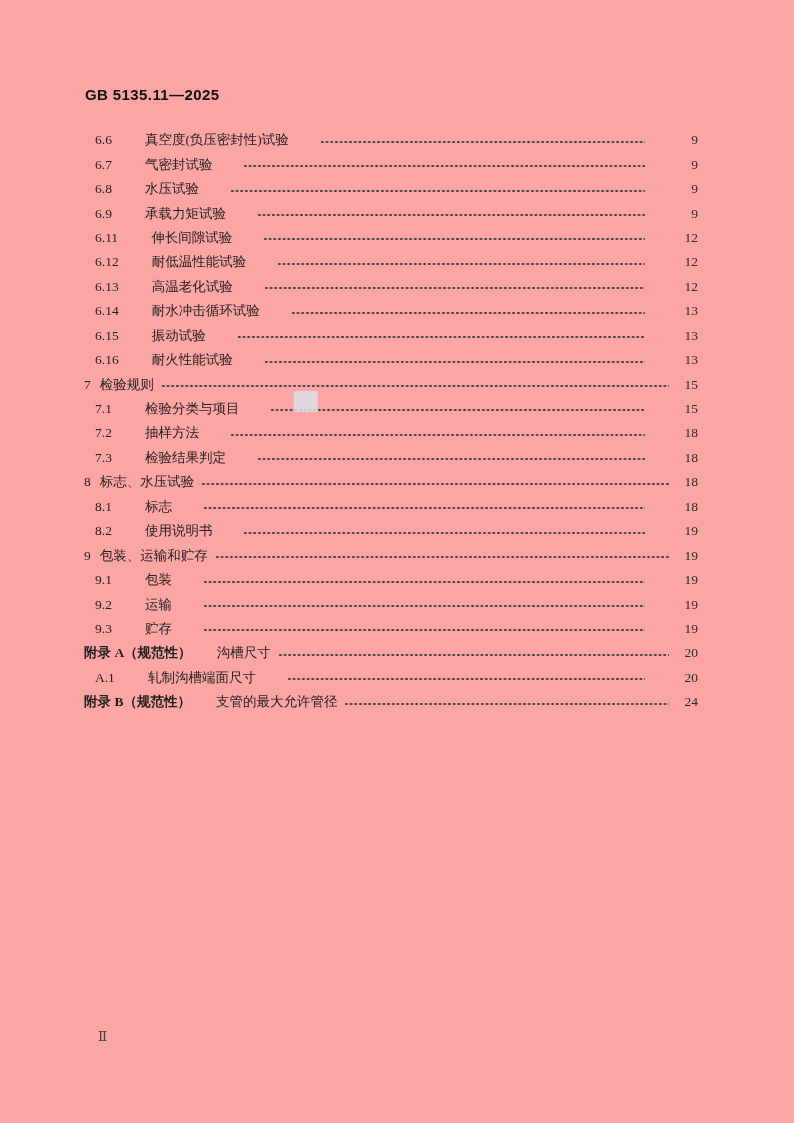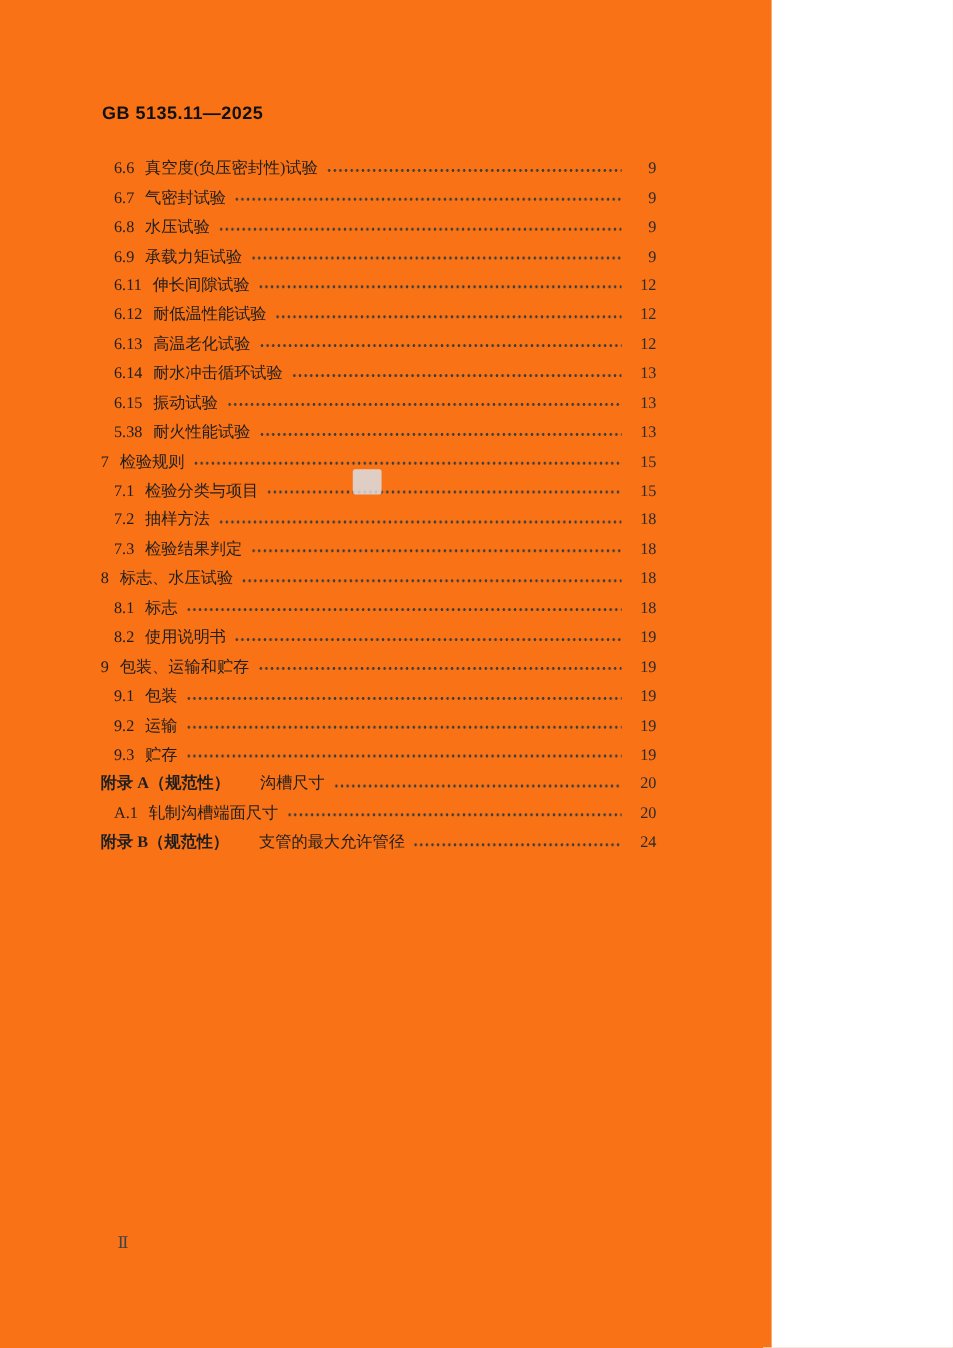--- a/index.html
+++ b/index.html
@@ -1,30 +1,30 @@
 <!DOCTYPE html>
 <html><head>
 <meta charset="utf-8">
 <style>
   html,body { margin:0; padding:0; background:#ffffff; }
   .page {
-    position:relative; width:643px; height:1123px; background:#f97316;
+    position:relative; width:794px; height:1123px; background:#fca5a5;
     font-family:"Liberation Serif","DejaVu Serif",serif; overflow:hidden;
   }
   .doc-header {
     position:absolute; left:85px; top:86px;
     font-family:"Liberation Sans","DejaVu Sans",sans-serif;
     font-weight:700; font-size:15px; letter-spacing:0.4px; color:#111;
   }
   .toc { position:absolute; left:84px; right:96px; top:128px; }
   .row {
     display:flex; align-items:center; height:24.45px;
     font-size:13.5px; color:#1e1e1e; white-space:nowrap;
   }
-  .row.lvl2 { padding-left:11px; }
+  .row.lvl2 { padding-left:11px;gap:24px; }
   .num { margin-right:9px; }
   .appendix .num { margin-right:25px;font-weight:bold; }
   .leader {
     flex:1 1 auto; height:100%; margin:0 7px 0 7px;
     background-image:radial-gradient(circle, #3d3d3d 1px, rgba(0,0,0,0) 1.3px);
     background-size:4.7px 4px; background-repeat:repeat-x; background-position:0 57%;
   }
   .pg { min-width:22px; text-align:right; color:#2b2b2b; }
   .artifact {
     position:absolute; left:294px; top:391px; width:24px; height:21px;
@@ -90,21 +90,21 @@
         <span class="leader"></span>
         <span class="pg">13</span>
       </div>
     <div class="row lvl2">
         <span class="num">6.15</span>
         <span class="title">振动试验</span>
         <span class="leader"></span>
         <span class="pg">13</span>
       </div>
     <div class="row lvl2">
-        <span class="num">5.38</span>
+        <span class="num">6.16</span>
         <span class="title">耐火性能试验</span>
         <span class="leader"></span>
         <span class="pg">13</span>
       </div>
     <div class="row lvl1">
         <span class="num">7</span>
         <span class="title">检验规则</span>
         <span class="leader"></span>
         <span class="pg">15</span>
       </div>

